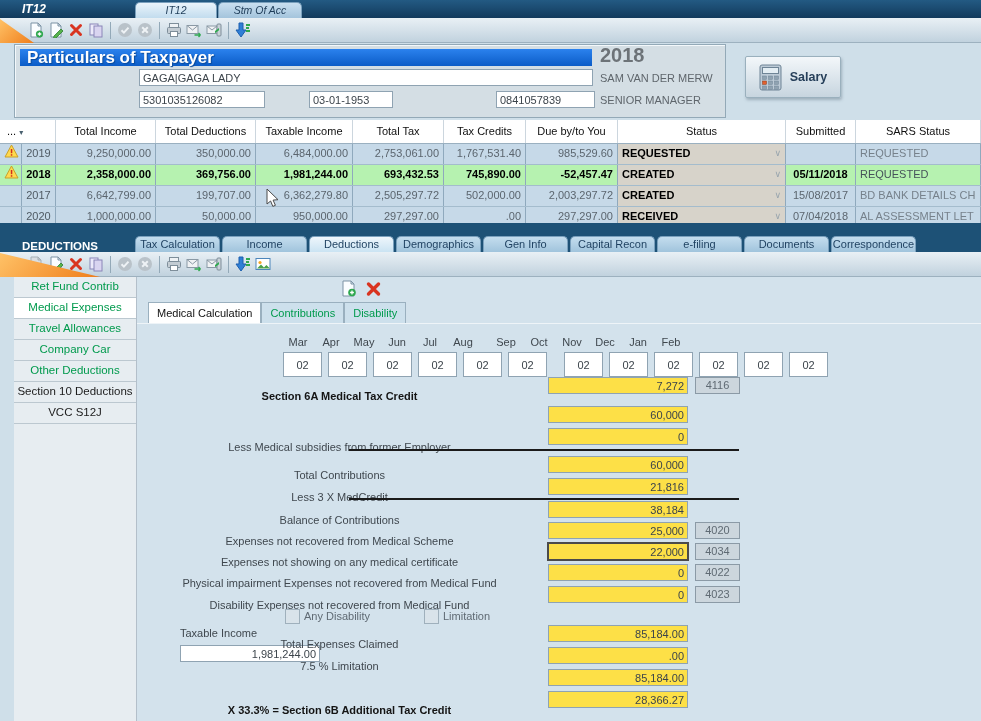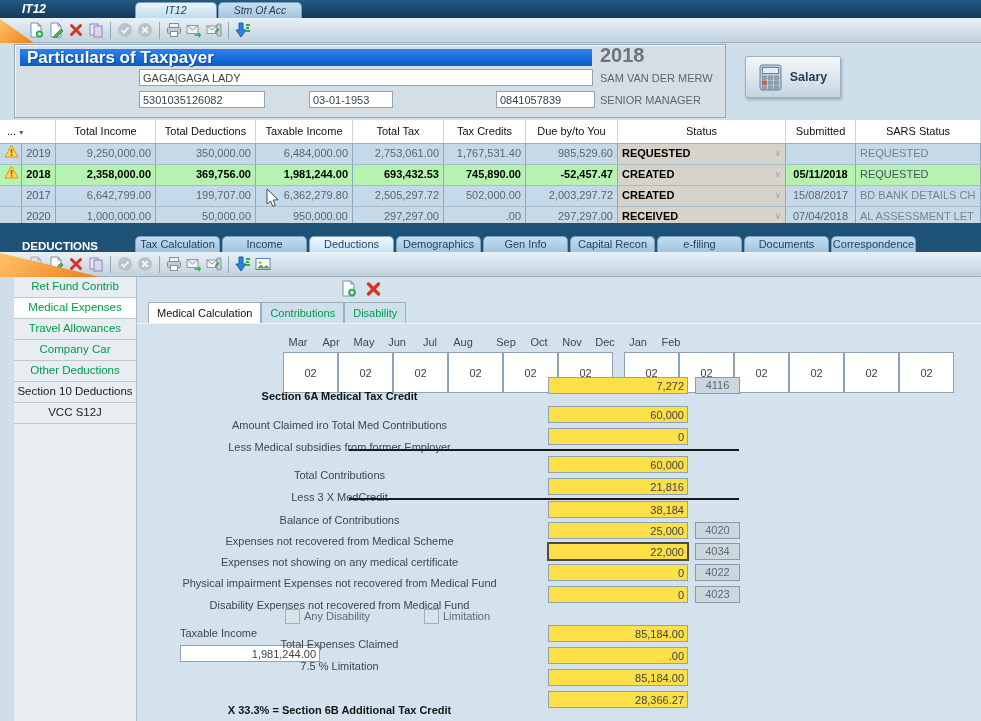--- a/index.html
+++ b/index.html
@@ -95,21 +95,21 @@
   .stab{height:20px;line-height:20px;padding:0 8px;border:1px solid #9ab0bf;border-bottom:none;
         font-size:11px;background:#cde0ec;color:#009a4d;cursor:pointer;}
   .stab.active{background:#fff;color:#101010;}
   .tabline{position:absolute;left:0;top:46px;width:844px;height:1px;background:#eef4f8;}
 
   .mlabels,.mboxes{position:absolute;left:146px;display:flex;}
   .mlabels{top:59px;} .mboxes{top:75px;}
   .mcell{width:30px;margin-right:3px;text-align:center;color:#3f474e;flex:0 0 auto;}
   .mgap{margin-left:10px;}
   .minput{width:29px;height:15px;border:1px solid #8fa3b2;background:#fff;text-align:center;
-          font:inherit;color:#3c444b;padding:12px;margin-right:0;flex:0 0 auto;}
+          font:inherit;color:#3c444b;padding:4px;margin-right:6px;flex:0 0 auto;}
   .minput.mgap{margin-left:11px;}
 
   .mrow{position:absolute;left:0;width:760px;height:20px;}
   .mrow .lab{position:absolute;left:0;top:13px;width:405px;text-align:center;color:#3f474e;
              white-space:nowrap;overflow:hidden;}
   .mrow .lab.bold{font-weight:bold;color:#141414;}
   .mrow .inp{position:absolute;left:411px;top:0;width:132px;height:15px;border:1px solid #8fa3b2;
              background:#fde047;text-align:right;font:inherit;color:#3c444b;padding:0 3px;}
   .mrow .inp.focus{border:2px solid #4b4b4b;left:410px;top:-1px;}
   .mrow .code{position:absolute;left:558px;top:0;width:43px;height:15px;background:#ccd6dd;
@@ -482,21 +482,20 @@
       <input class="minput" value="02" style="">
     </div>
 
     <div class="mrow" style="top:100px;">
       <div class="lab bold">Section 6A Medical Tax Credit</div>
       <input class="inp" value="7,272" style="">
       <div class="code">4116</div>
     </div>
 
     <div class="mrow" style="top:129px;">
-      <div class="lab">Amount Claimed iro Total Med Contributions</div>
       <input class="inp" value="60,000" style="">
     </div>
     <div class="mrow" style="top:151px;">
       <div class="lab">Less Medical subsidies from former Employer</div>
       <input class="inp" value="0" style="">
     </div>
 
     <div class="rule" style="top:172px;"></div>
 
     <div class="mrow" style="top:179px;">

